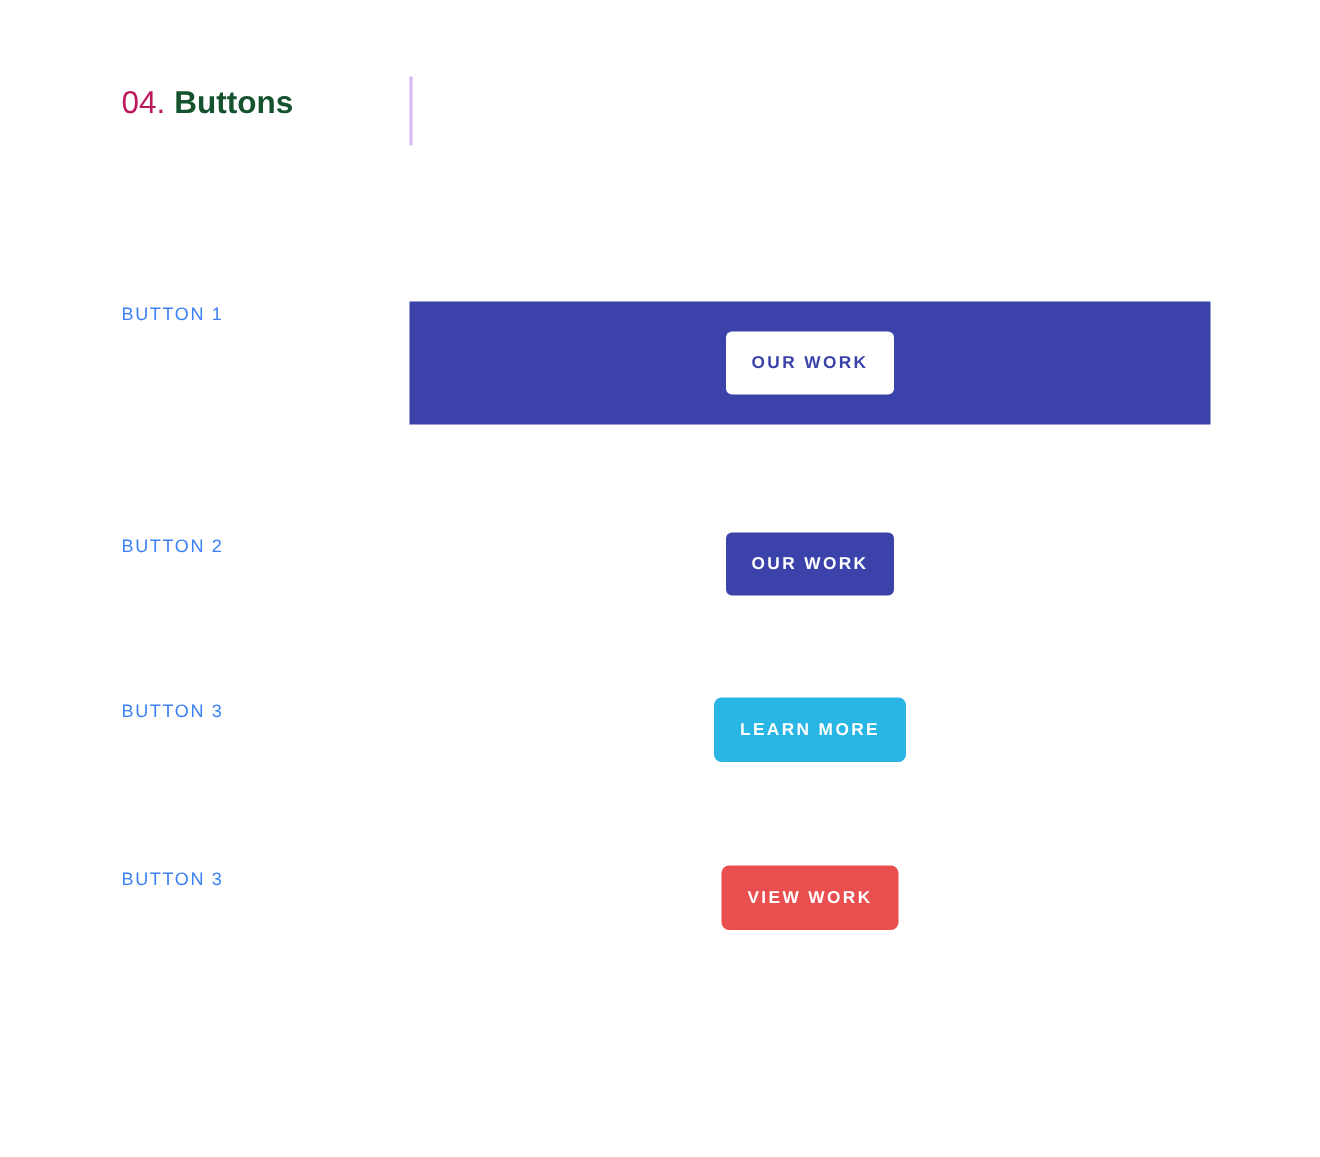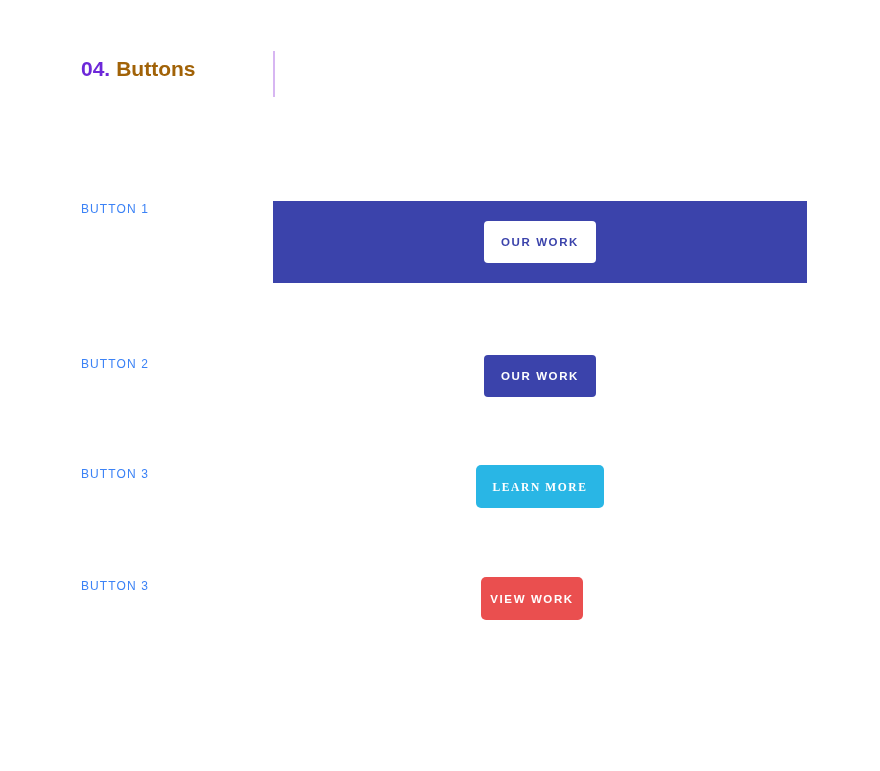--- a/index.html
+++ b/index.html
@@ -27,25 +27,25 @@
     position: absolute;
     left: 81px;
     top: 55px;
     font-size: 21px;
     font-weight: bold;
     line-height: 28px;
     white-space: nowrap;
     letter-spacing: 0px;
   }
   .header-number {
-    color: #6d28d9;
-    font-weight: bold;
+    color: #be185d;
+    font-weight: normal;
   }
   .header-name {
-    color: #a16207;
+    color: #14532d;
     font-weight: bold;
   }
   .header-divider {
     position: absolute;
     left: 273px;
     top: 51px;
     width: 2px;
     height: 46px;
     background: #d7b6f2;
   }
@@ -143,28 +143,27 @@
 
   .btn-cyan {
     position: absolute;
     left: 476px;
     top: 5px;
     width: 128px;
     height: 43px;
     background: #29b6e5;
     color: #ffffff;
     border-radius: 5px;
-    font-family: Liberation Serif, serif;
   }
 
   .btn-red {
     position: absolute;
     left: 481px;
     top: 5px;
-    width: 102px;
+    width: 118px;
     height: 43px;
     background: #ea4f4f;
     color: #ffffff;
     border-radius: 5px;
     text-align: center;
   }
 </style>
 </head>
 <body>
 

